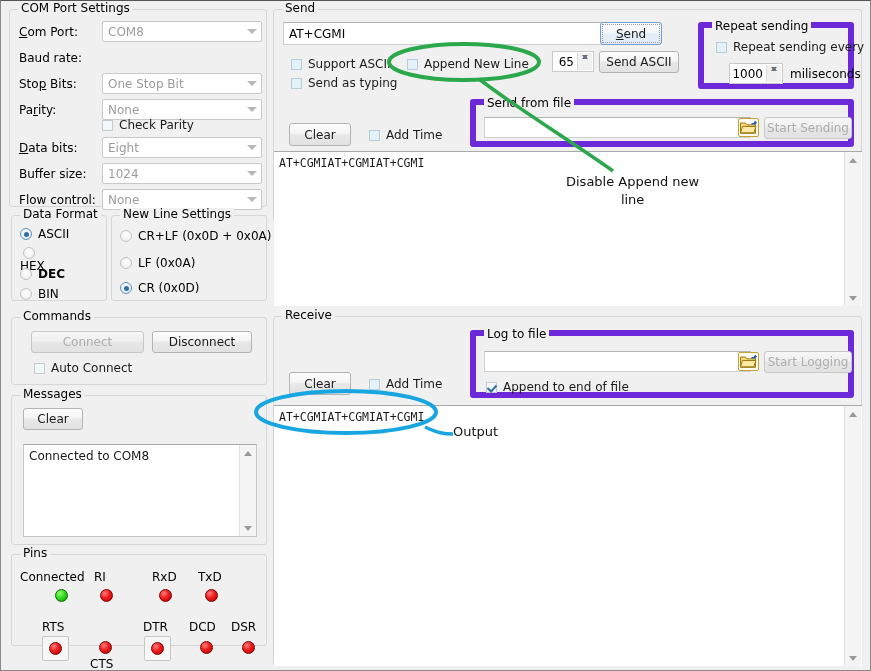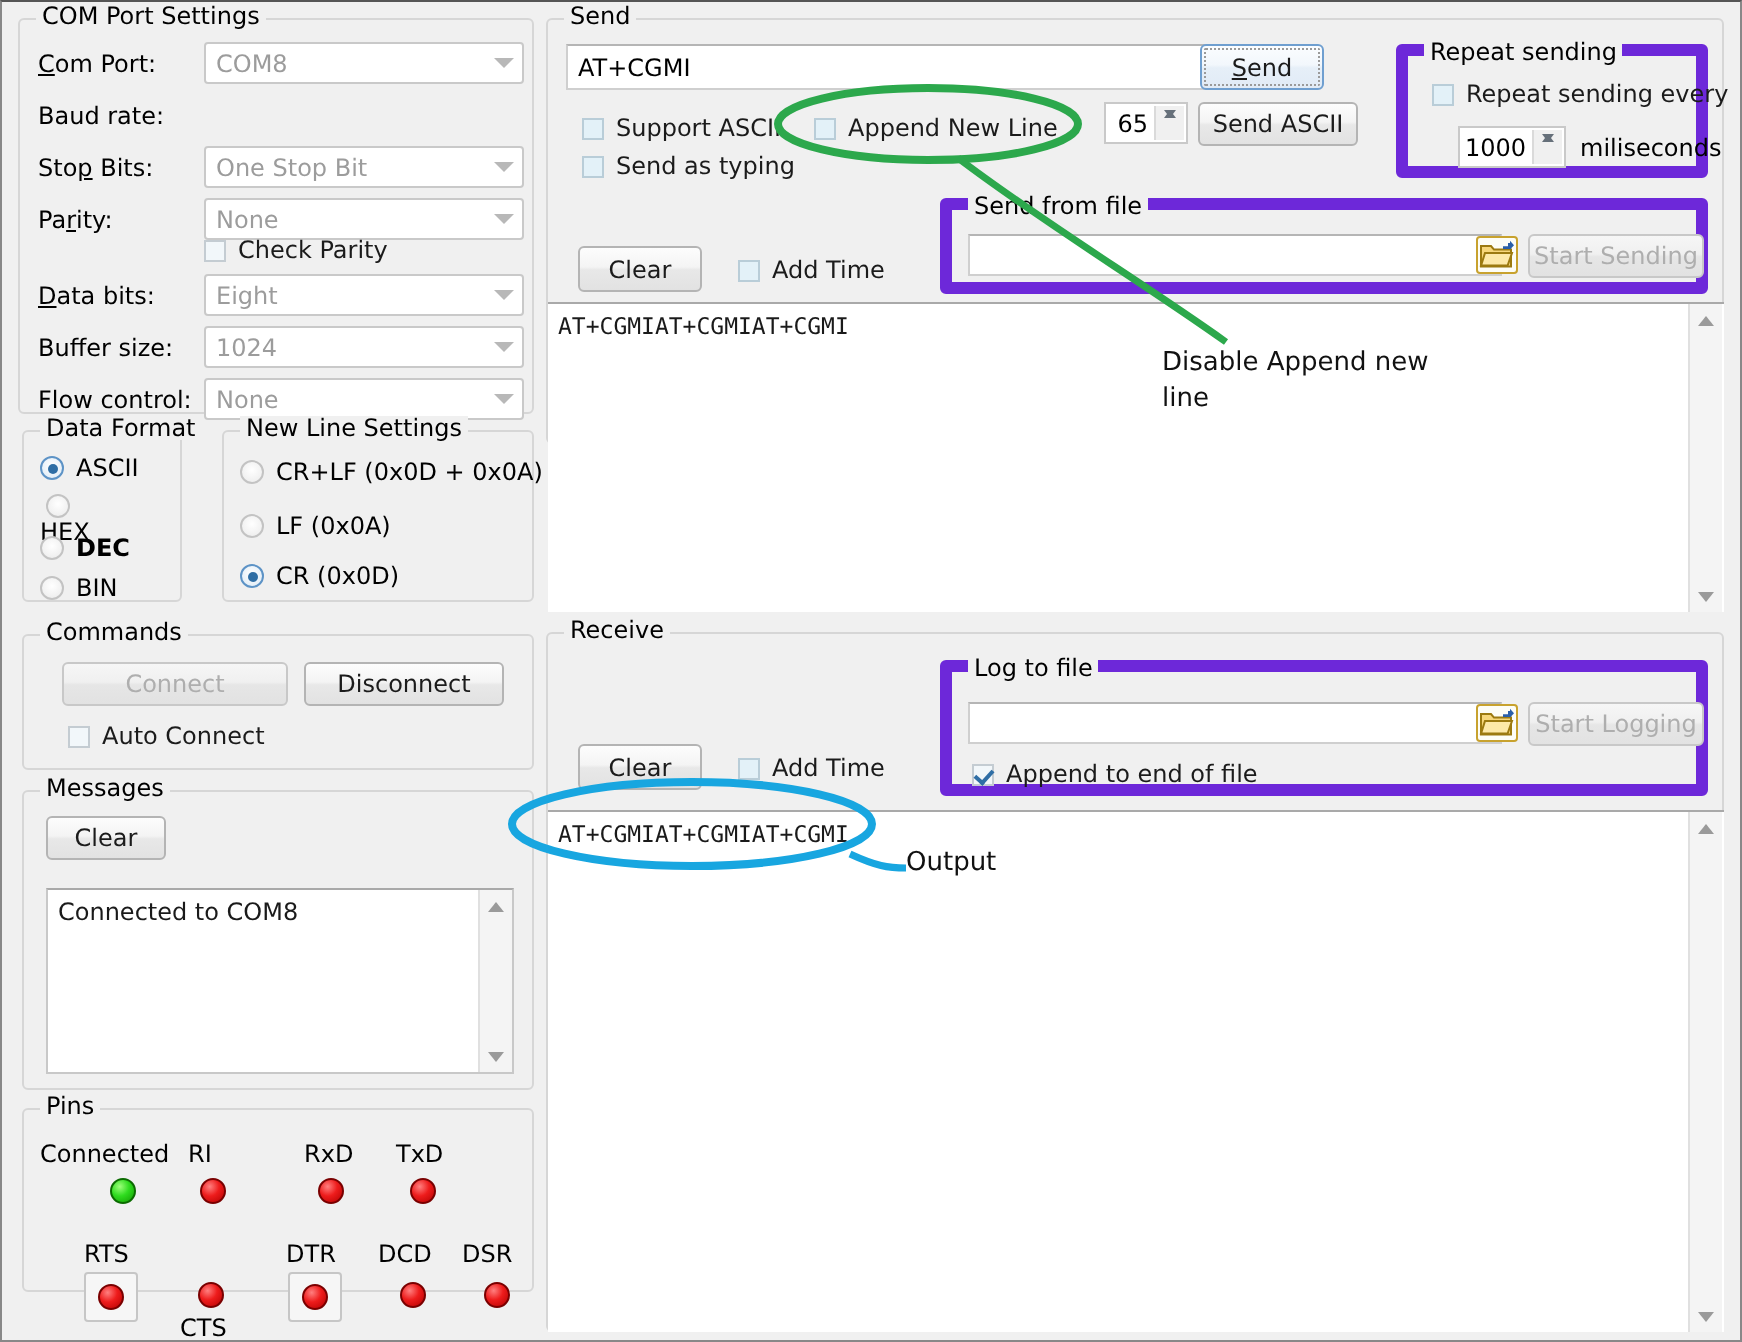--- a/index.html
+++ b/index.html
@@ -129,21 +129,21 @@
       <span class="arrow"></span>
     </div>
 
     <div class="lbl" style="left:9px;top:183px;">Flow control:</div>
     <div class="combo" style="left:92px;top:179px;width:160px;">
       <span class="txt">None</span>
       <span class="arrow"></span>
     </div>
   </div>
 
-  <div class="gb" style="left:10px;top:214px;width:80px;height:86px;padding-left:40px;">
+  <div class="gb" style="left:10px;top:214px;width:96px;height:86px;padding-left:40px;">
     <div class="cap">Data Format</div>
     <div class="rad" style="left:8px;top:11px;">
       <span class="rb on"></span>
       <span>ASCII</span>
     </div>
     <div class="rad" style="left:8px;top:31px;flex-direction:column;">
       <span class="rb"></span>
       <span>HEX</span>
     </div>
     <div class="rad" style="left:8px;top:51px;font-weight:bold;">
@@ -362,17 +362,17 @@
     </div>
   </div>
 
   <svg class="ann" style="left:0;top:0;width:871px;height:671px;" viewBox="0 0 871 671">
     <ellipse cx="463" cy="61" rx="75" ry="18" fill="none" stroke="#2CA84C" stroke-width="4"></ellipse>
     <path d="M478 78 C 520 110, 570 140, 612 170" fill="none" stroke="#2CA84C" stroke-width="3.5"></path>
     <ellipse cx="345" cy="411" rx="90" ry="21" fill="none" stroke="#18A6E0" stroke-width="4"></ellipse>
     <path d="M424 426 C 437 432, 443 433, 452 433" fill="none" stroke="#18A6E0" stroke-width="3.5"></path>
   </svg>
 
-  <div class="anntext" style="left:580px;top:172px;">Disable Append new
+  <div class="anntext" style="left:565px;top:172px;text-align:center;">Disable Append new
 line</div>
   <div class="anntext" style="left:452px;top:422px;">Output</div>
 
 </div>
 
 </body></html>

